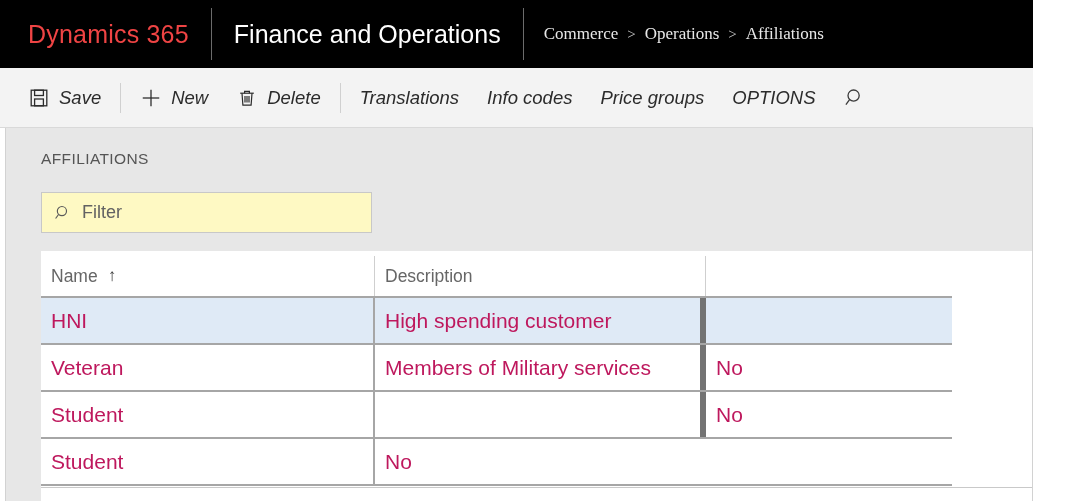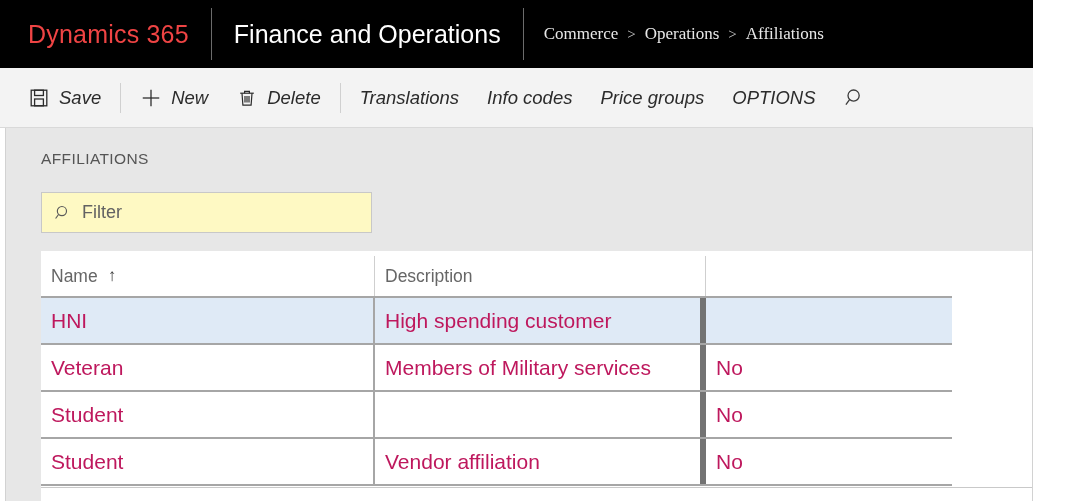--- a/index.html
+++ b/index.html
@@ -353,21 +353,20 @@
     </div>
 
     <div class="grid-row body">
       <div class="cell c1">Student</div>
       <div class="cell c2"></div>
       <div class="cell c3">No</div>
     </div>
 
     <div class="grid-row body">
       <div class="cell c1">Student</div>
-      <div class="cell c2">Vendor affiliation</div>
       <div class="cell c3">No</div>
     </div>
   </div>
 
 
   <div class="bottom-white"></div>
 
 </div>
 
 </body></html>

